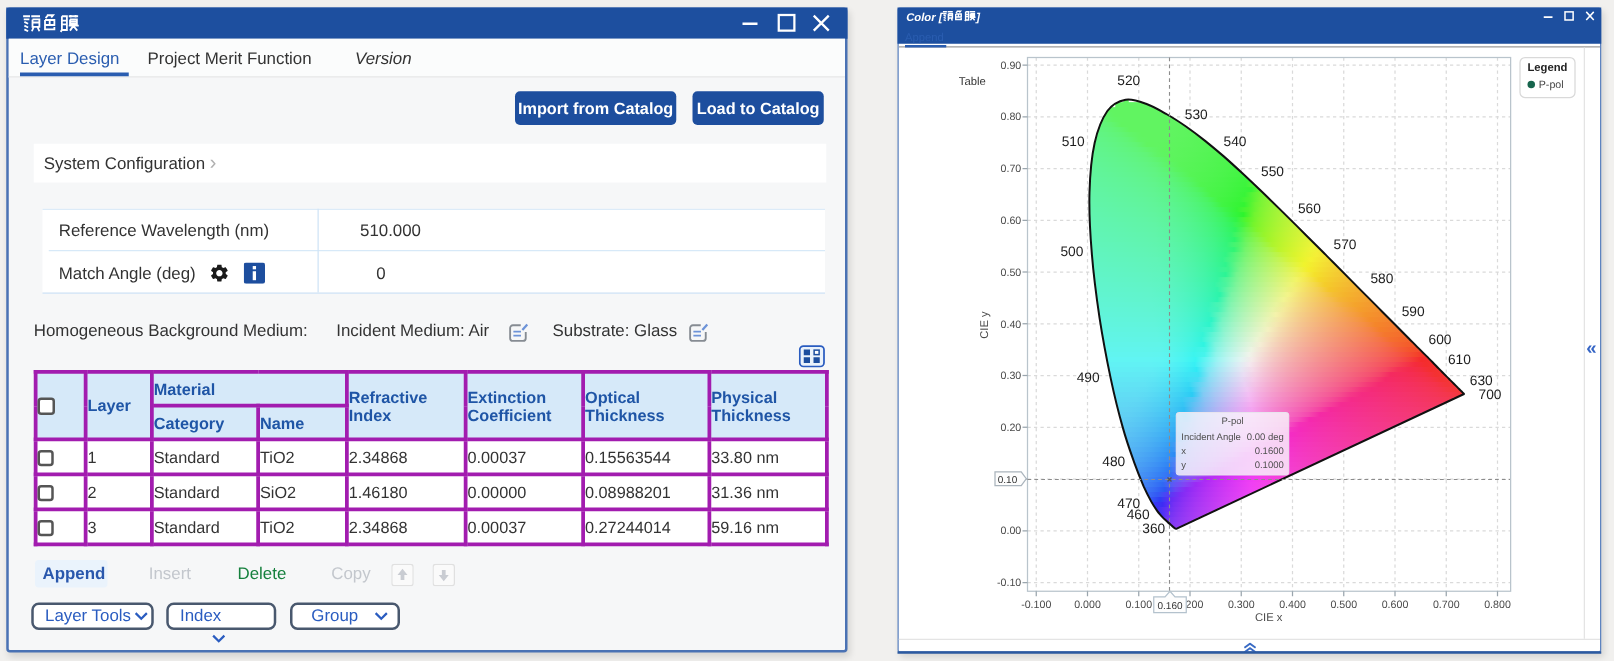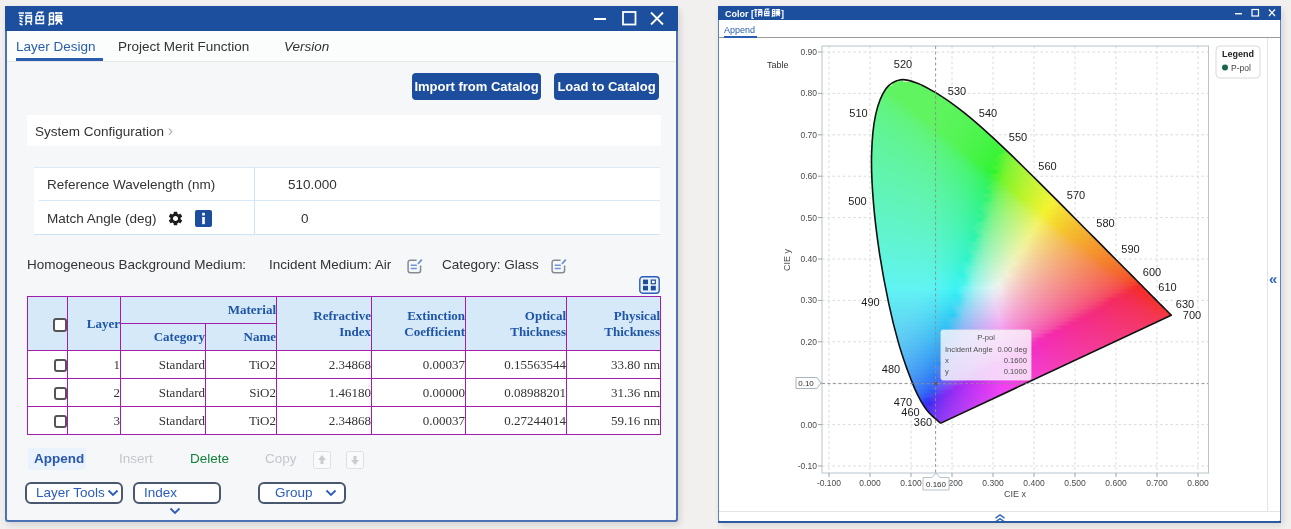--- a/index.html
+++ b/index.html
@@ -7,28 +7,28 @@
 .abs { position:absolute; }
 
 #lw { position:absolute; left:5px; top:6px; width:673px; height:516px; background:#f6f7f8; border:2px solid #4a72b4; border-radius:3px; box-shadow:2px 3px 6px rgba(0,0,0,0.12); }
 #lw .tbar { position:absolute; left:-2px; top:-2px; width:673px; height:25px; background:#1d4f9f; color:#fff; }
 #lw .tbar .ttl { position:absolute; left:13px; top:5px; font-size:14px; font-weight:bold; }
 .btn-blue { position:absolute; background:#1d4e9e; color:#fff; font-weight:bold; font-size:13px; text-align:center; border-radius:4px; line-height:27px; height:27px; }
 .wbar { position:absolute; background:#fff; }
 .tlabel { font-size:13.5px; color:#333; }
 
 table.lt { border-collapse:collapse; table-layout:fixed; font-size:13px; }
-table.lt th, table.lt td { border:1px solid #a21caf; text-align:right; padding:0;font-family:Liberation Serif, serif; }
+table.lt th, table.lt td { border:3px solid #a21caf; text-align:left; padding:0; }
 table.lt th { background:#d6e9f9; color:#1f55a6; font-weight:bold; font-size:13px; }
 table.lt td { background:#fff; color:#333; }
 .cb { display:inline-block; width:13px; height:13px; border:2px solid #555; border-radius:3px; vertical-align:middle; background:#fff; }
 .drop { position:absolute; height:22px; border:2px solid #49586e; border-radius:6px; background:#fff; color:#2a5cc0; font-size:13.5px; text-align:left; line-height:18px; }
 
 #rw { position:absolute; left:718px; top:6px; width:563px; height:516px; background:#fff; border:1px solid #5d83c0; border-radius:2px; box-shadow:2px 3px 6px rgba(0,0,0,0.12); }
-#rw .tbar { position:absolute; left:-1px; top:-1px; width:563px; height:14px; background:#1d4f9f; color:#fff; }
+#rw .tbar { position:absolute; left:-1px; top:-1px; width:563px; height:29px; background:#1d4f9f; color:#fff;font-style:italic; }
 </style>
 </head>
 <body>
 
 <div id="lw">
  <div class="tbar">
   <div class="ttl" style="width:46px;height:16px;">
         <svg width="46" height="16" viewBox="0 0 46 16" style="display:block">
 <g stroke="#fff" stroke-width="1.45" fill="none">
 
@@ -80,21 +80,21 @@
     </svg>
  <div class="abs tlabel" style="left:294px;top:203px;">0</div>
 
  <div class="abs tlabel" style="left:20px;top:249px;">Homogeneous Background Medium:</div>
     <div class="abs tlabel" style="left:262px;top:249px;">Incident Medium: Air</div>
  <svg class="abs ed1" style="left:399px;top:250px" width="17" height="17" viewBox="0 0 17 17">
       <path d="M14.6 7.6 v4.9 a2.2 2.2 0 0 1 -2.2 2.2 h-8.1 a2.2 2.2 0 0 1 -2.2 -2.2 v-8.1 a2.2 2.2 0 0 1 2.2 -2.2 h6.3" fill="none" stroke="#868c93" stroke-width="1.5"></path>
       <path d="M4.7 7.3 h6.1 M4.7 10.5 h6.1" stroke="#6d93d8" stroke-width="1.5"></path>
       <path d="M11.9 6 L15.8 1.6" stroke="#6d93d8" stroke-width="1.8"></path>
     </svg>
- <div class="abs tlabel" style="left:435px;top:249px;">Category: Glass</div>
+ <div class="abs tlabel" style="left:435px;top:249px;">Substrate: Glass</div>
  <svg class="abs ed2" style="left:543px;top:250px" width="17" height="17" viewBox="0 0 17 17">
       <path d="M14.6 7.6 v4.9 a2.2 2.2 0 0 1 -2.2 2.2 h-8.1 a2.2 2.2 0 0 1 -2.2 -2.2 v-8.1 a2.2 2.2 0 0 1 2.2 -2.2 h6.3" fill="none" stroke="#868c93" stroke-width="1.5"></path>
       <path d="M4.7 7.3 h6.1 M4.7 10.5 h6.1" stroke="#6d93d8" stroke-width="1.5"></path>
       <path d="M11.9 6 L15.8 1.6" stroke="#6d93d8" stroke-width="1.8"></path>
     </svg>
 
  <svg class="abs" style="left:632px;top:268px" width="21" height="18" viewBox="0 0 21 18">
       <rect x="0.8" y="0.8" width="19.4" height="16.4" rx="3" fill="#eaf2fb" stroke="#2a5cc0" stroke-width="1.4"></rect>
       <rect x="4" y="3.6" width="5" height="4.6" fill="#1d4e9e"></rect>
       <rect x="4" y="9.8" width="5" height="4.6" fill="#1d4e9e"></rect>
@@ -175,21 +175,21 @@
       <rect x="0.5" y="0.5" width="17" height="17" rx="2" fill="#fafafa" stroke="#e0e0e0"></rect>
       <path d="M9 14 L13 9 L10.5 9 L10.5 5 L7.5 5 L7.5 9 L5 9 Z" fill="#c9ccd2"></path>
     </svg>
 
  <div class="drop" style="left:18px;top:474px;width:98px;"><span style="margin-left:9px;">Layer Tools</span><svg width="12" height="8" viewBox="0 0 12 8" style="margin-left:2px;">
         <path d="M1.5 1.5 L6 6 L10.5 1.5" fill="none" stroke="#2a5cc0" stroke-width="1.8"></path>
       </svg></div>
  <div class="drop" style="left:126px;top:474px;width:88px;"><span style="margin-left:9px;">Index</span><svg width="12" height="8" viewBox="0 0 12 8" style="margin-left:34px;">
         <path d="M1.5 1.5 L6 6 L10.5 1.5" fill="none" stroke="#2a5cc0" stroke-width="1.8"></path>
       </svg></div>
- <div class="drop" style="left:225px;top:474px;width:88px;margin-left:26px;"><span style="margin-left:15px;">Group</span><svg width="12" height="8" viewBox="0 0 12 8" style="margin-left:12px;">
+ <div class="drop" style="left:225px;top:474px;width:88px;"><span style="margin-left:15px;">Group</span><svg width="12" height="8" viewBox="0 0 12 8" style="margin-left:12px;">
         <path d="M1.5 1.5 L6 6 L10.5 1.5" fill="none" stroke="#2a5cc0" stroke-width="1.8"></path>
       </svg></div>
 </div>
 
 <div id="rw">
  <div class="tbar">
   <div class="abs" style="left:7px;top:2px;font-size:9px;font-weight:bold;">Color [<svg width="27" height="10" viewBox="0 0 46 16" style="vertical-align:-1px" preserveAspectRatio="xMidYMid meet">
           <g stroke="#fff" stroke-width="2" fill="none">
             <path d="M0.5 2 H6 M1 4.5 H5.5 M1.5 6.5 L4.5 8 M1.5 9.5 L4.5 11 M1.5 12.5 L4.5 14"></path>
             <path d="M7 2 H14 M8 4.5 H13.5 V10.5 H8 V4.5 M8 7 H13.5 M9 10.5 L7.5 14 M12 10.5 L13.5 14"></path>

